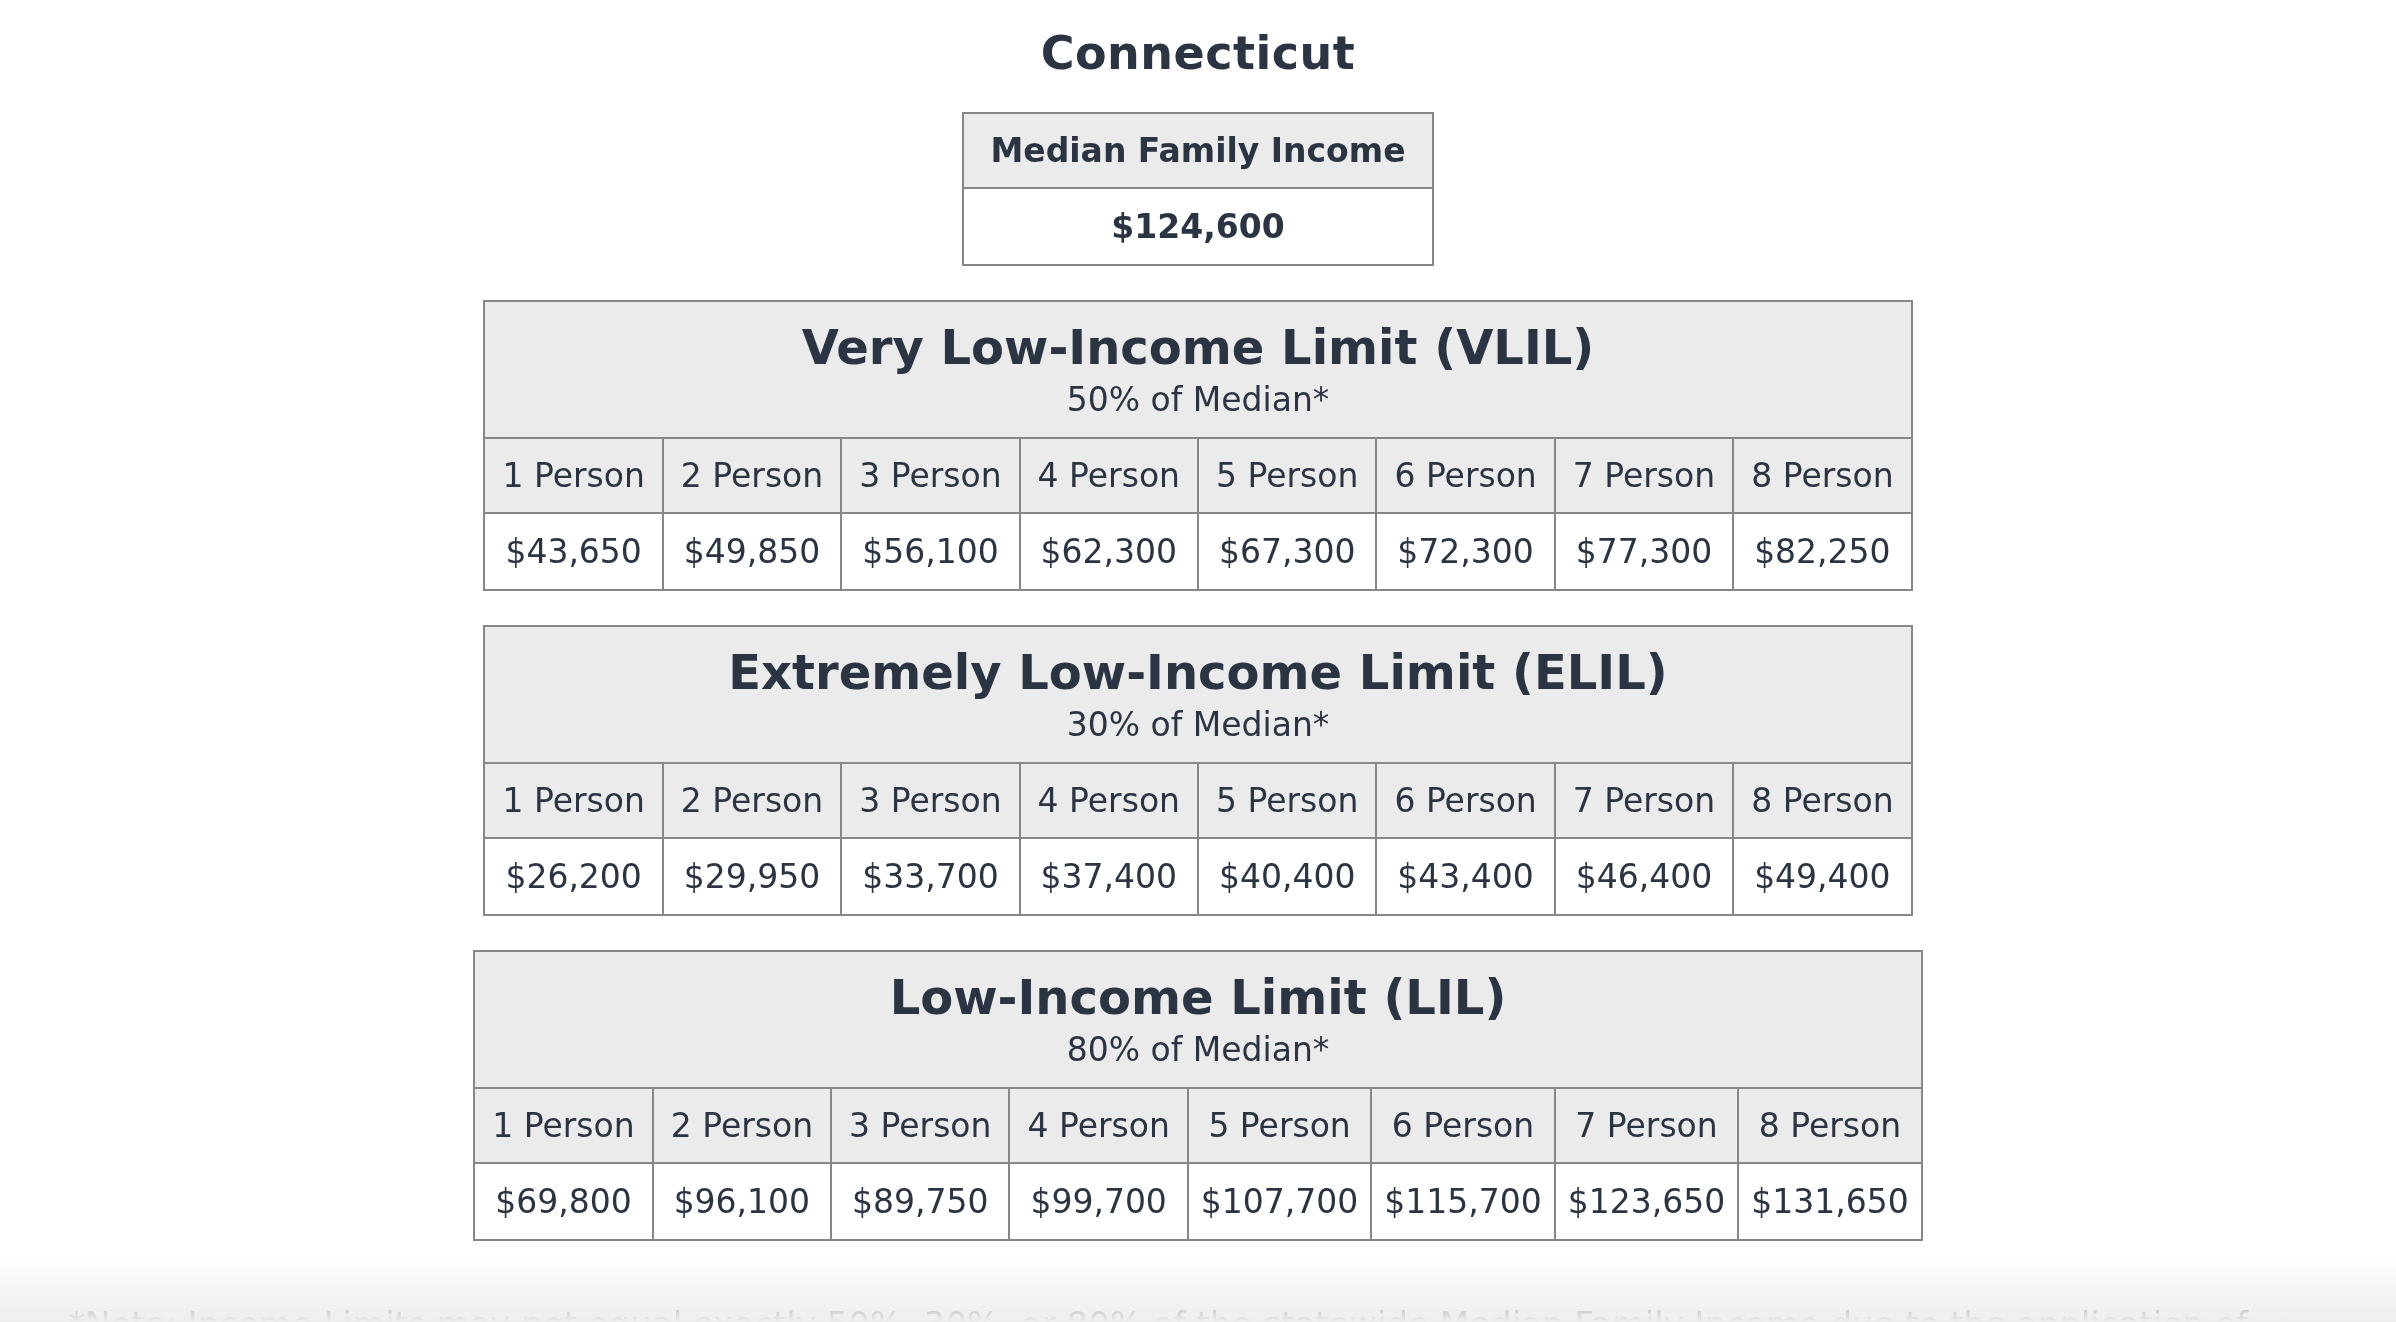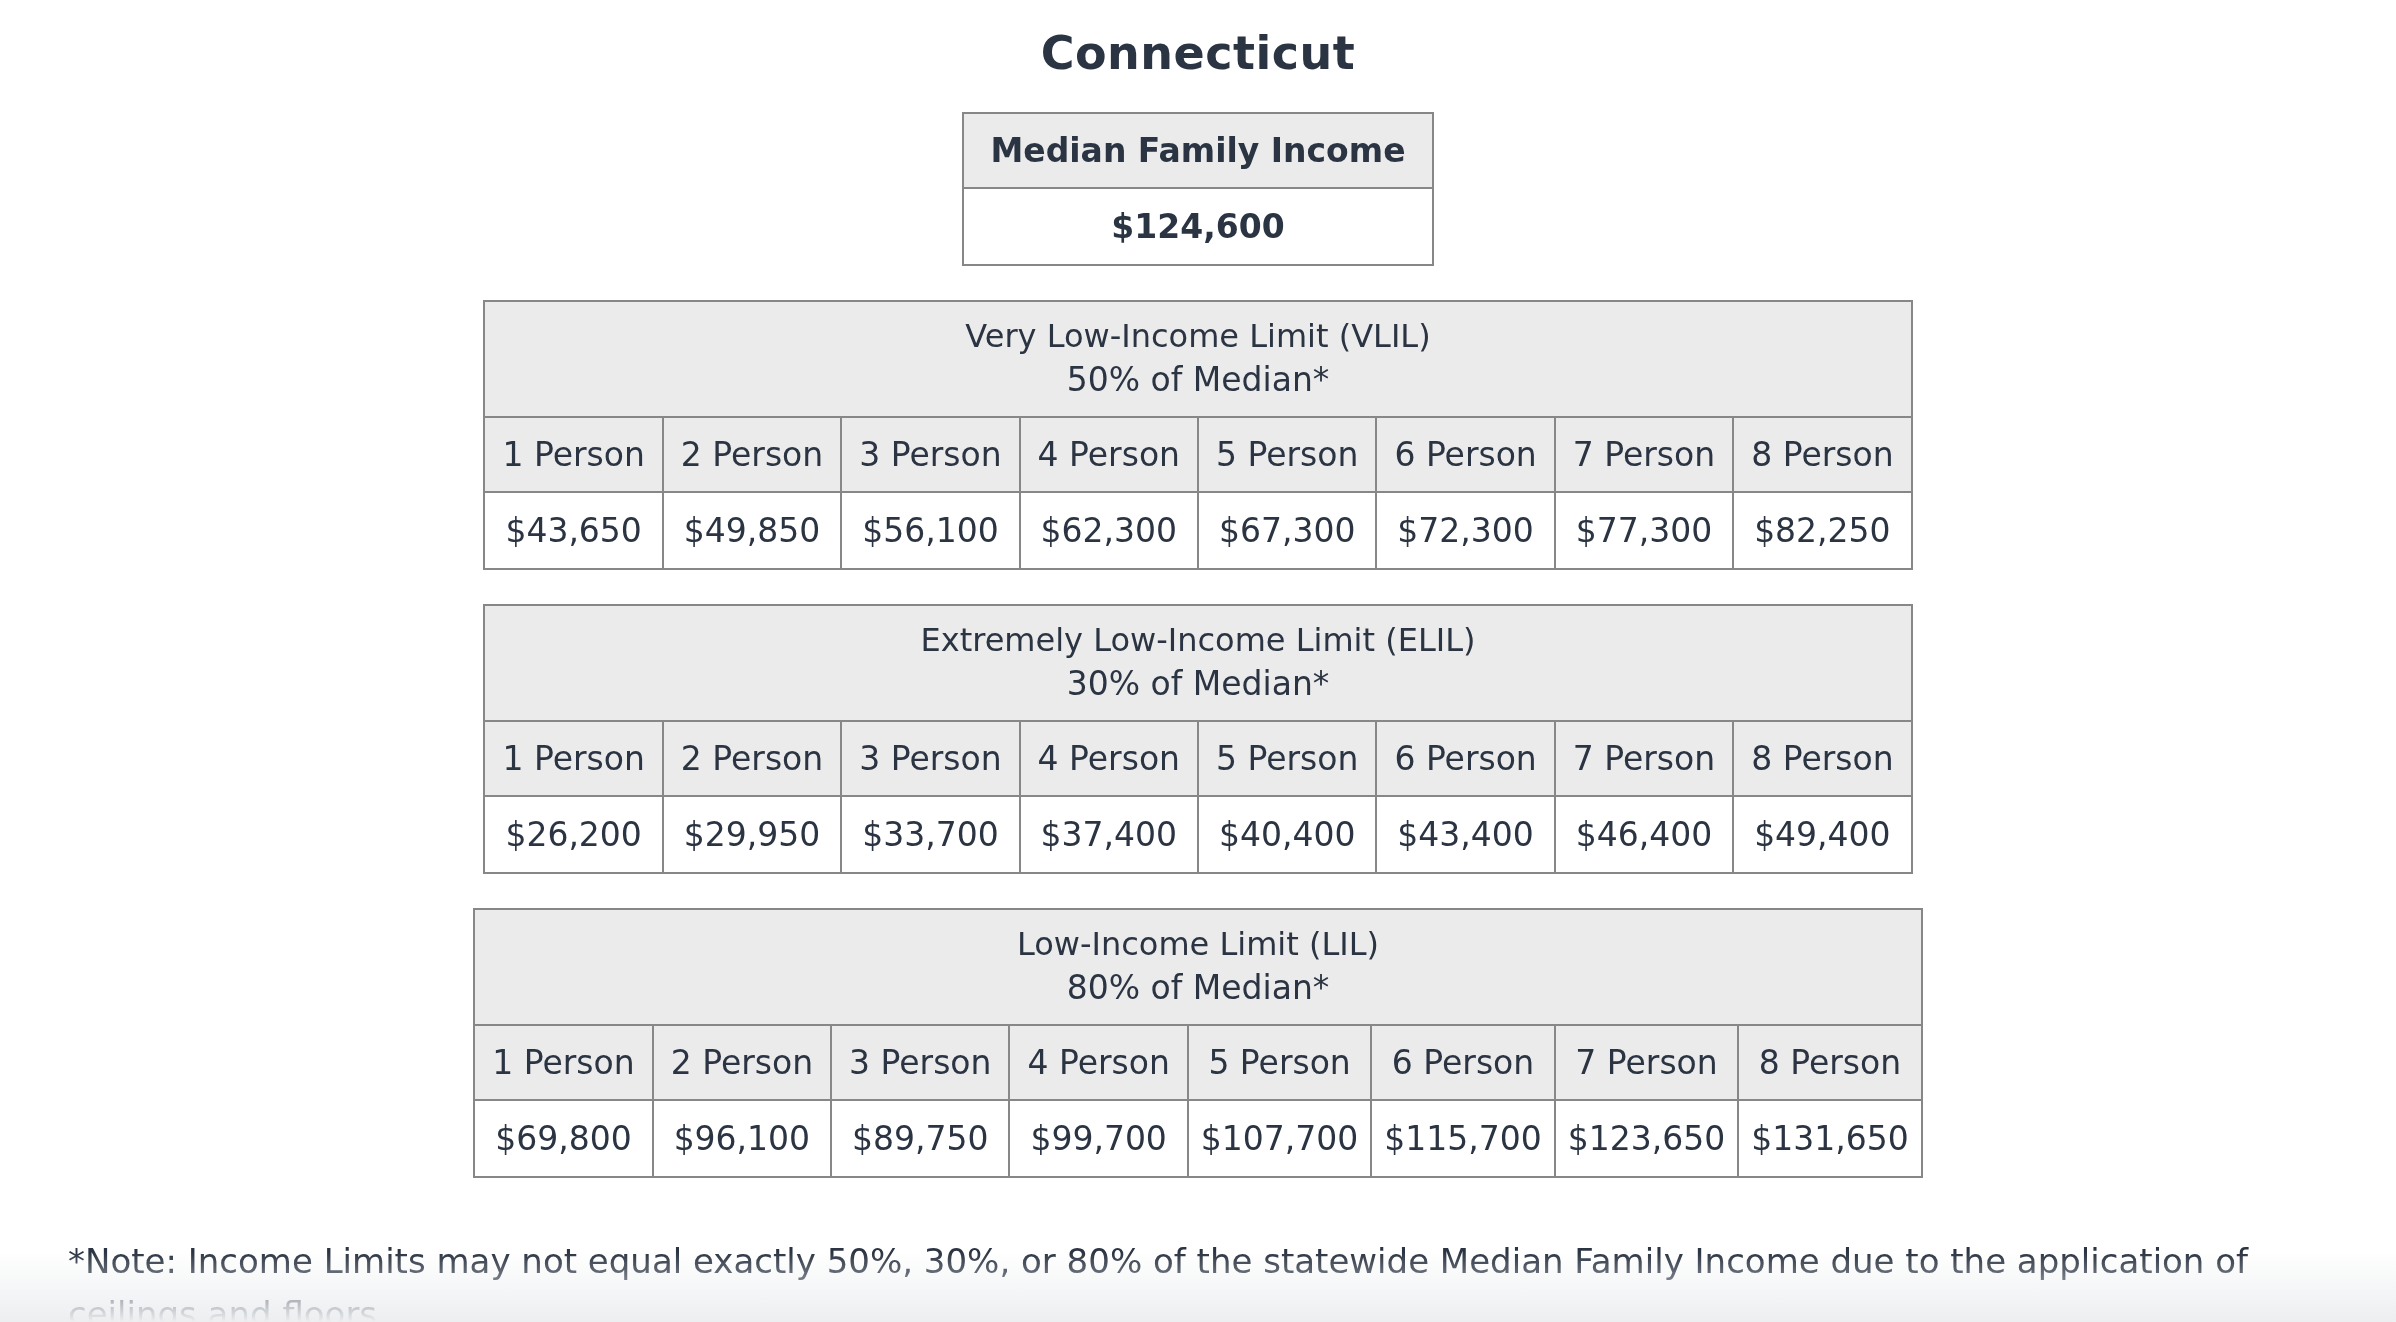--- a/index.html
+++ b/index.html
@@ -54,22 +54,22 @@
   }
   .median-table td {
     font-weight: bold;
     padding: 18px 20px;
   }
 
   
   .limit-table { margin-top: 34px; }
   .limit-table th.caption-cell { padding: 14px 20px; }
   .caption-title {
-    font-size: 32px;
-    font-weight: normal;
+    font-size: 48px;
+    font-weight: bold;
     line-height: 1.3;
   }
   .caption-subtitle {
     font-size: 33px;
     font-weight: normal;
     line-height: 1.35;
   }
   .limit-table th.person-header {
     font-weight: normal;
     padding: 17px 17px;

